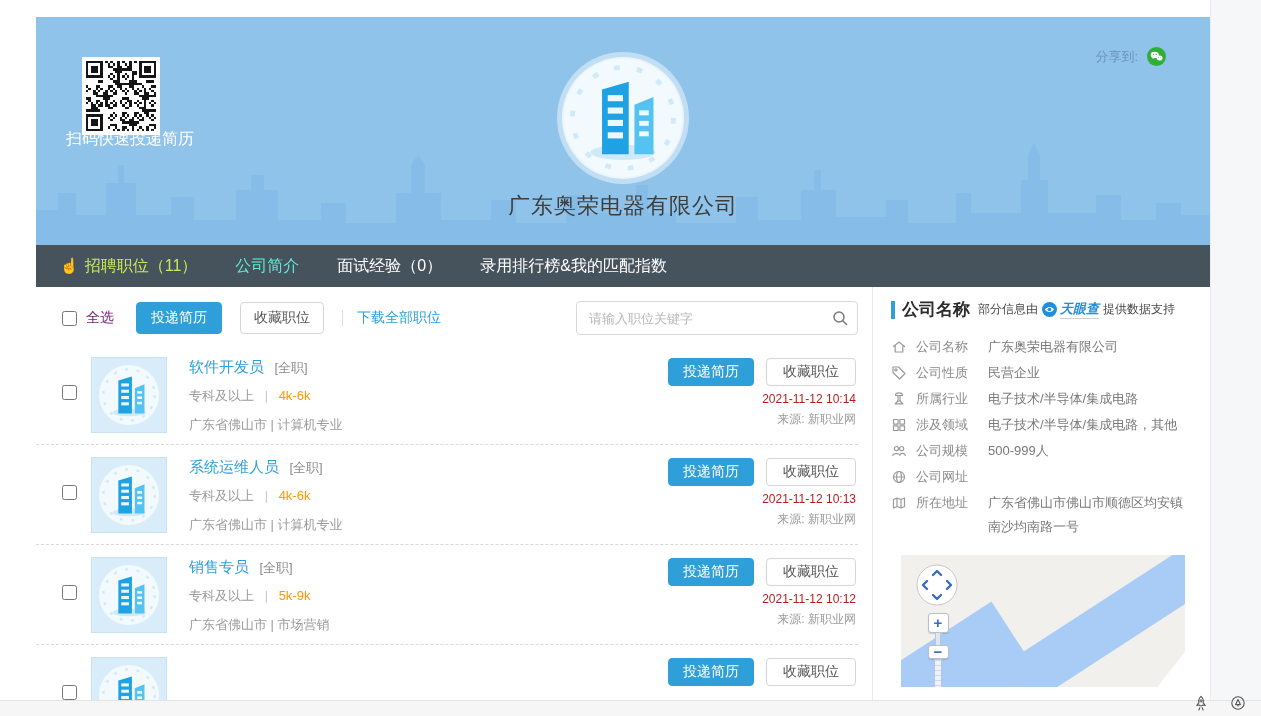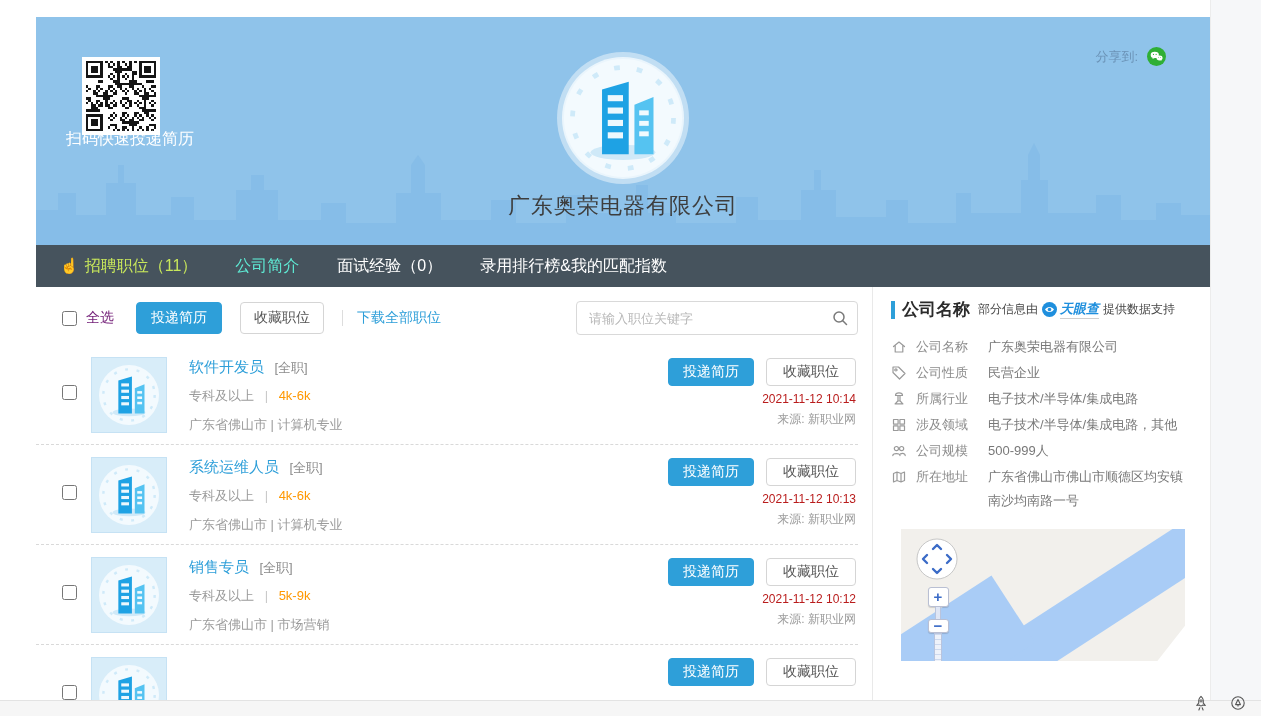--- a/index.html
+++ b/index.html
@@ -703,20 +703,31 @@
                 <svg viewBox="0 0 16 16">
                   <circle fill="none" stroke="#9a9a9a" stroke-width="1.2" stroke-linecap="round" stroke-linejoin="round" cx="5.4" cy="5.6" r="2.1"></circle>
                   <circle fill="none" stroke="#9a9a9a" stroke-width="1.2" stroke-linecap="round" stroke-linejoin="round" cx="10.6" cy="5.6" r="2.1"></circle>
                   <path fill="none" stroke="#9a9a9a" stroke-width="1.2" stroke-linecap="round" stroke-linejoin="round" d="M1.8 12.6 c0-2.6 7.2-2.6 7.2 0 M9.6 10.9 c2.2-1.2 4.6 0 4.6 1.7"></path>
                 </svg>
               </span>
     <span class="info-label">公司规模</span>
     <span class="info-value">500-999人</span>
   </div>
 
+  <div class="info-row">
+    <span class="info-icon">
+                <svg viewBox="0 0 16 16">
+                  <circle fill="none" stroke="#9a9a9a" stroke-width="1.2" stroke-linecap="round" stroke-linejoin="round" cx="8" cy="8" r="5.5"></circle>
+                  <ellipse fill="none" stroke="#9a9a9a" stroke-width="1.2" stroke-linecap="round" stroke-linejoin="round" cx="8" cy="8" rx="2.4" ry="5.5"></ellipse>
+                  <path fill="none" stroke="#9a9a9a" stroke-width="1.2" stroke-linecap="round" stroke-linejoin="round" d="M2.5 8 h11"></path>
+                </svg>
+              </span>
+    <span class="info-label">公司网址</span>
+    <span class="info-value"></span>
+  </div>
 
   <div class="info-row">
     <span class="info-icon">
                 <svg viewBox="0 0 16 16">
                   <path fill="none" stroke="#9a9a9a" stroke-width="1.2" stroke-linecap="round" stroke-linejoin="round" d="M2.5 4.5 L6 3 L10 4.5 L13.5 3 V11.5 L10 13 L6 11.5 L2.5 13 Z M6 3 V11.5 M10 4.5 V13"></path>
                 </svg>
               </span>
     <span class="info-label">所在地址</span>
     <span class="info-value">广东省佛山市佛山市顺德区均安镇南沙均南路一号</span>
   </div>

